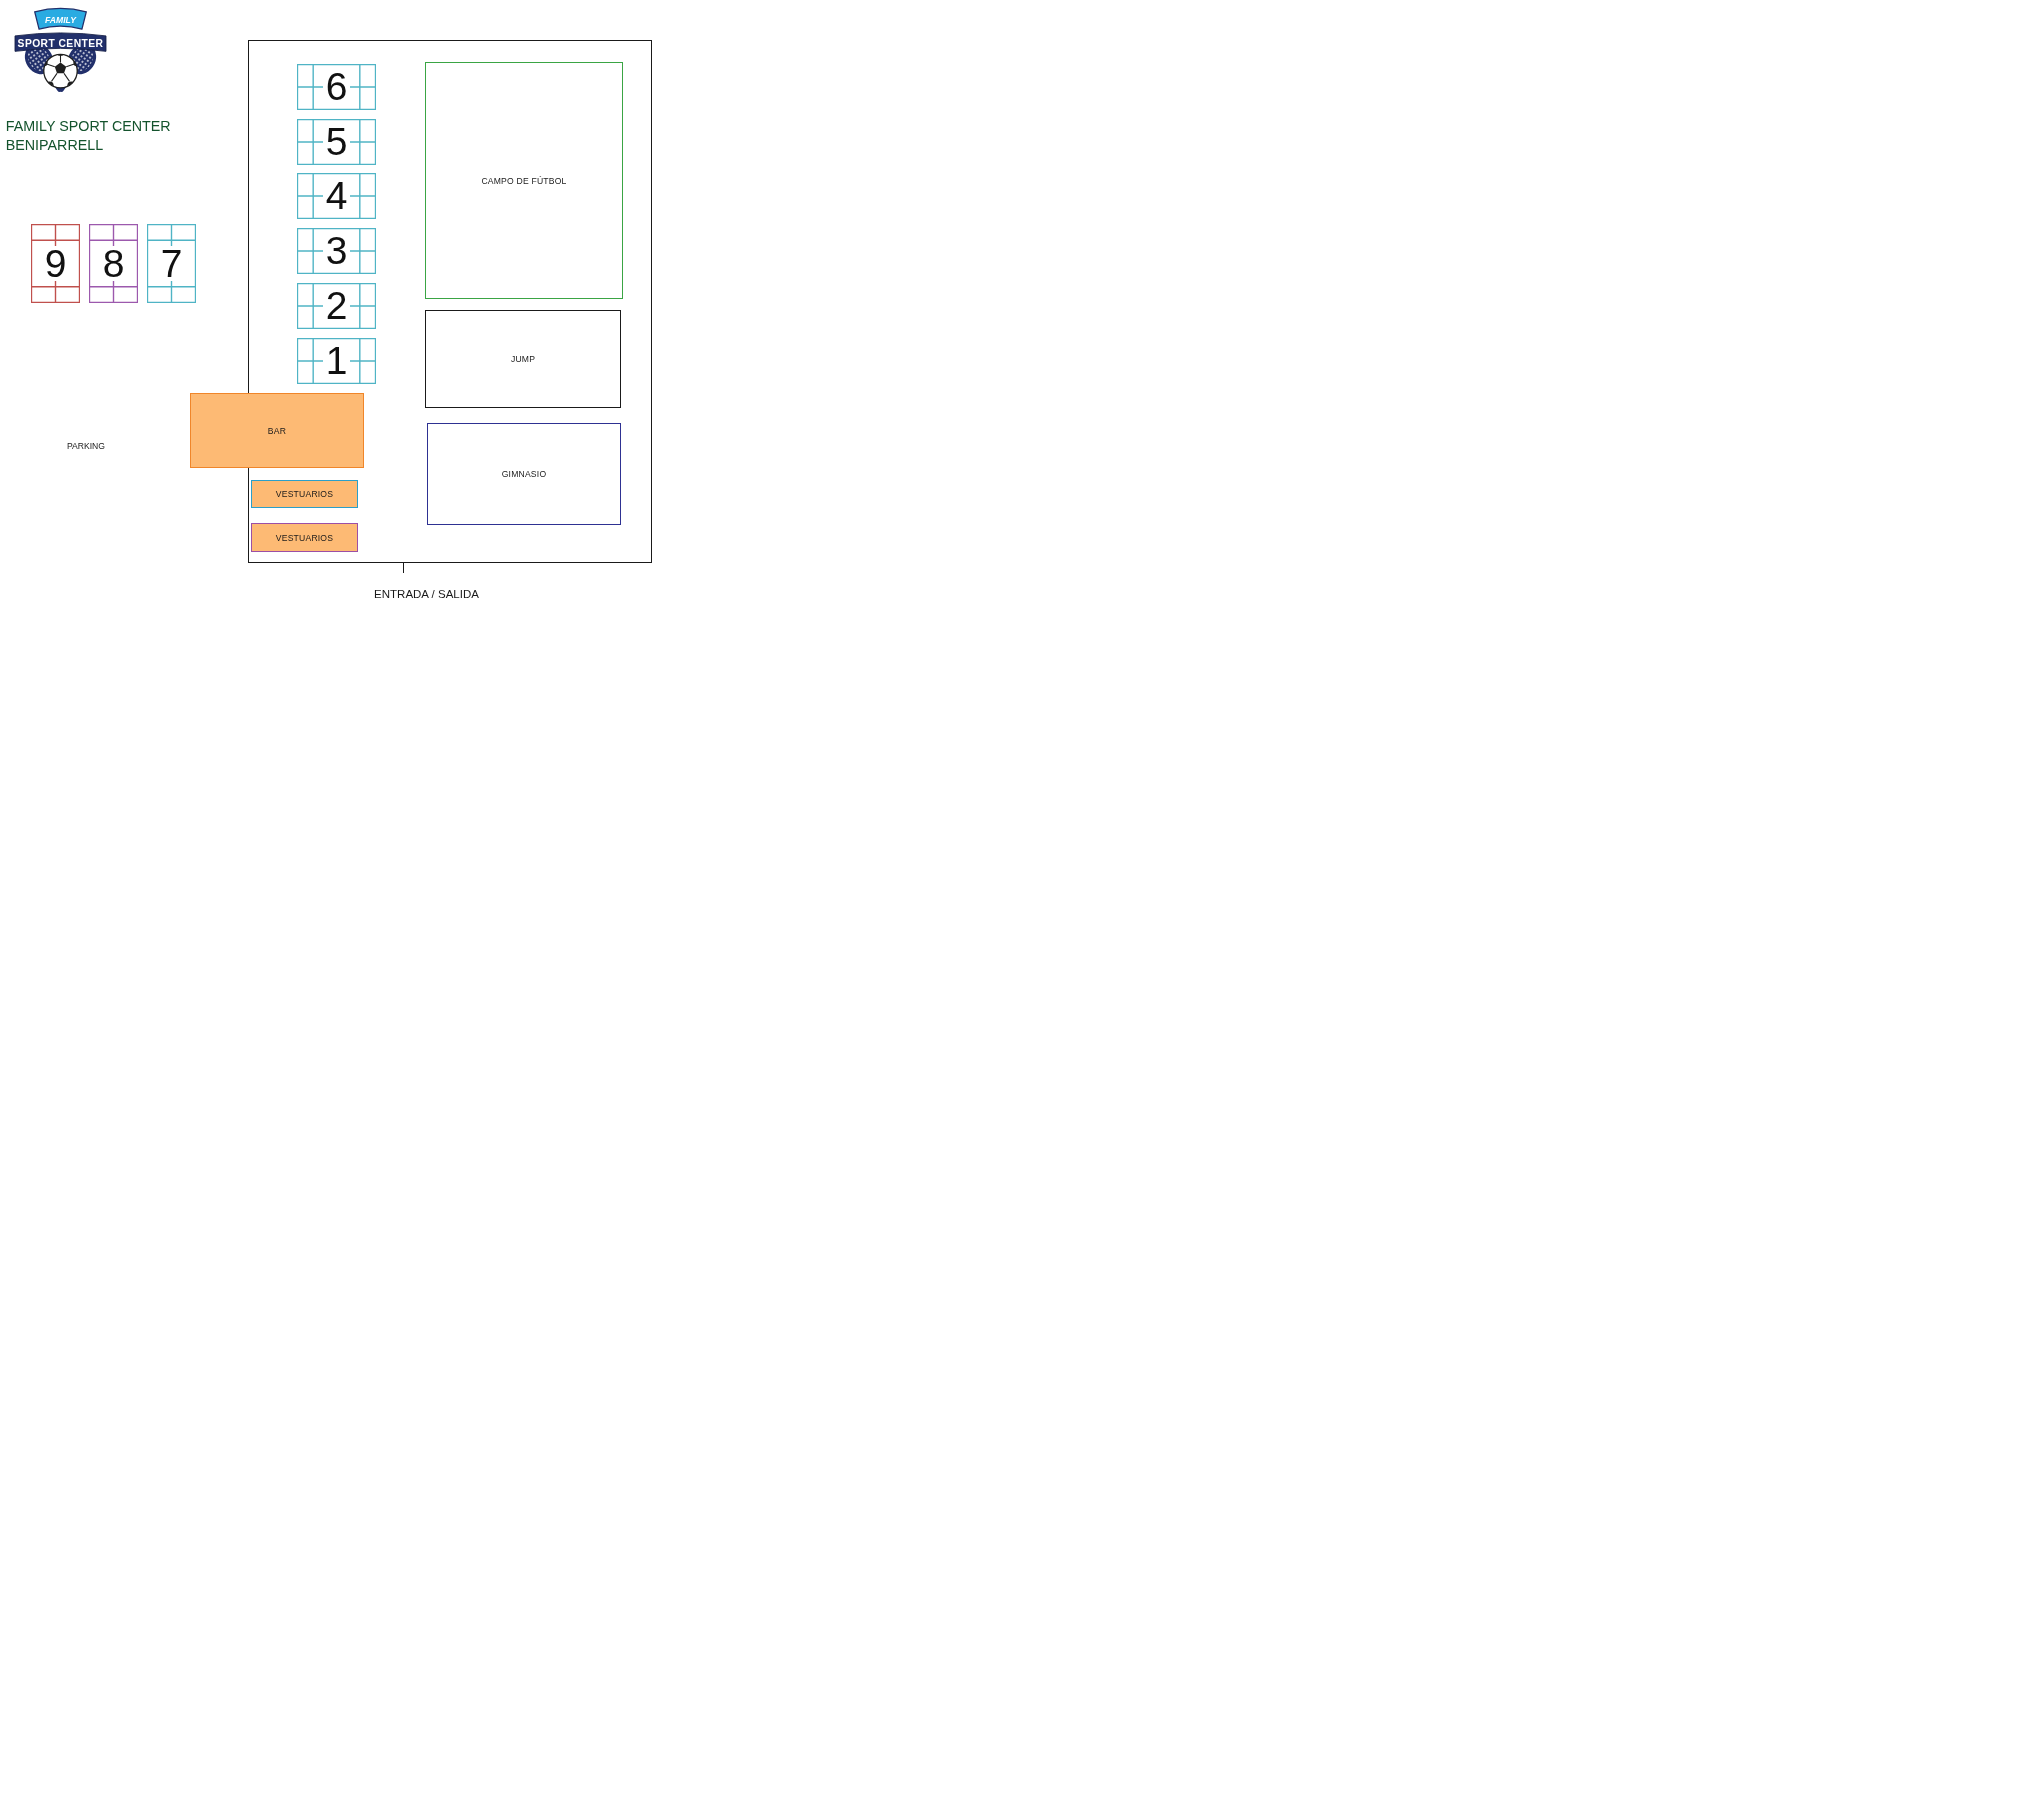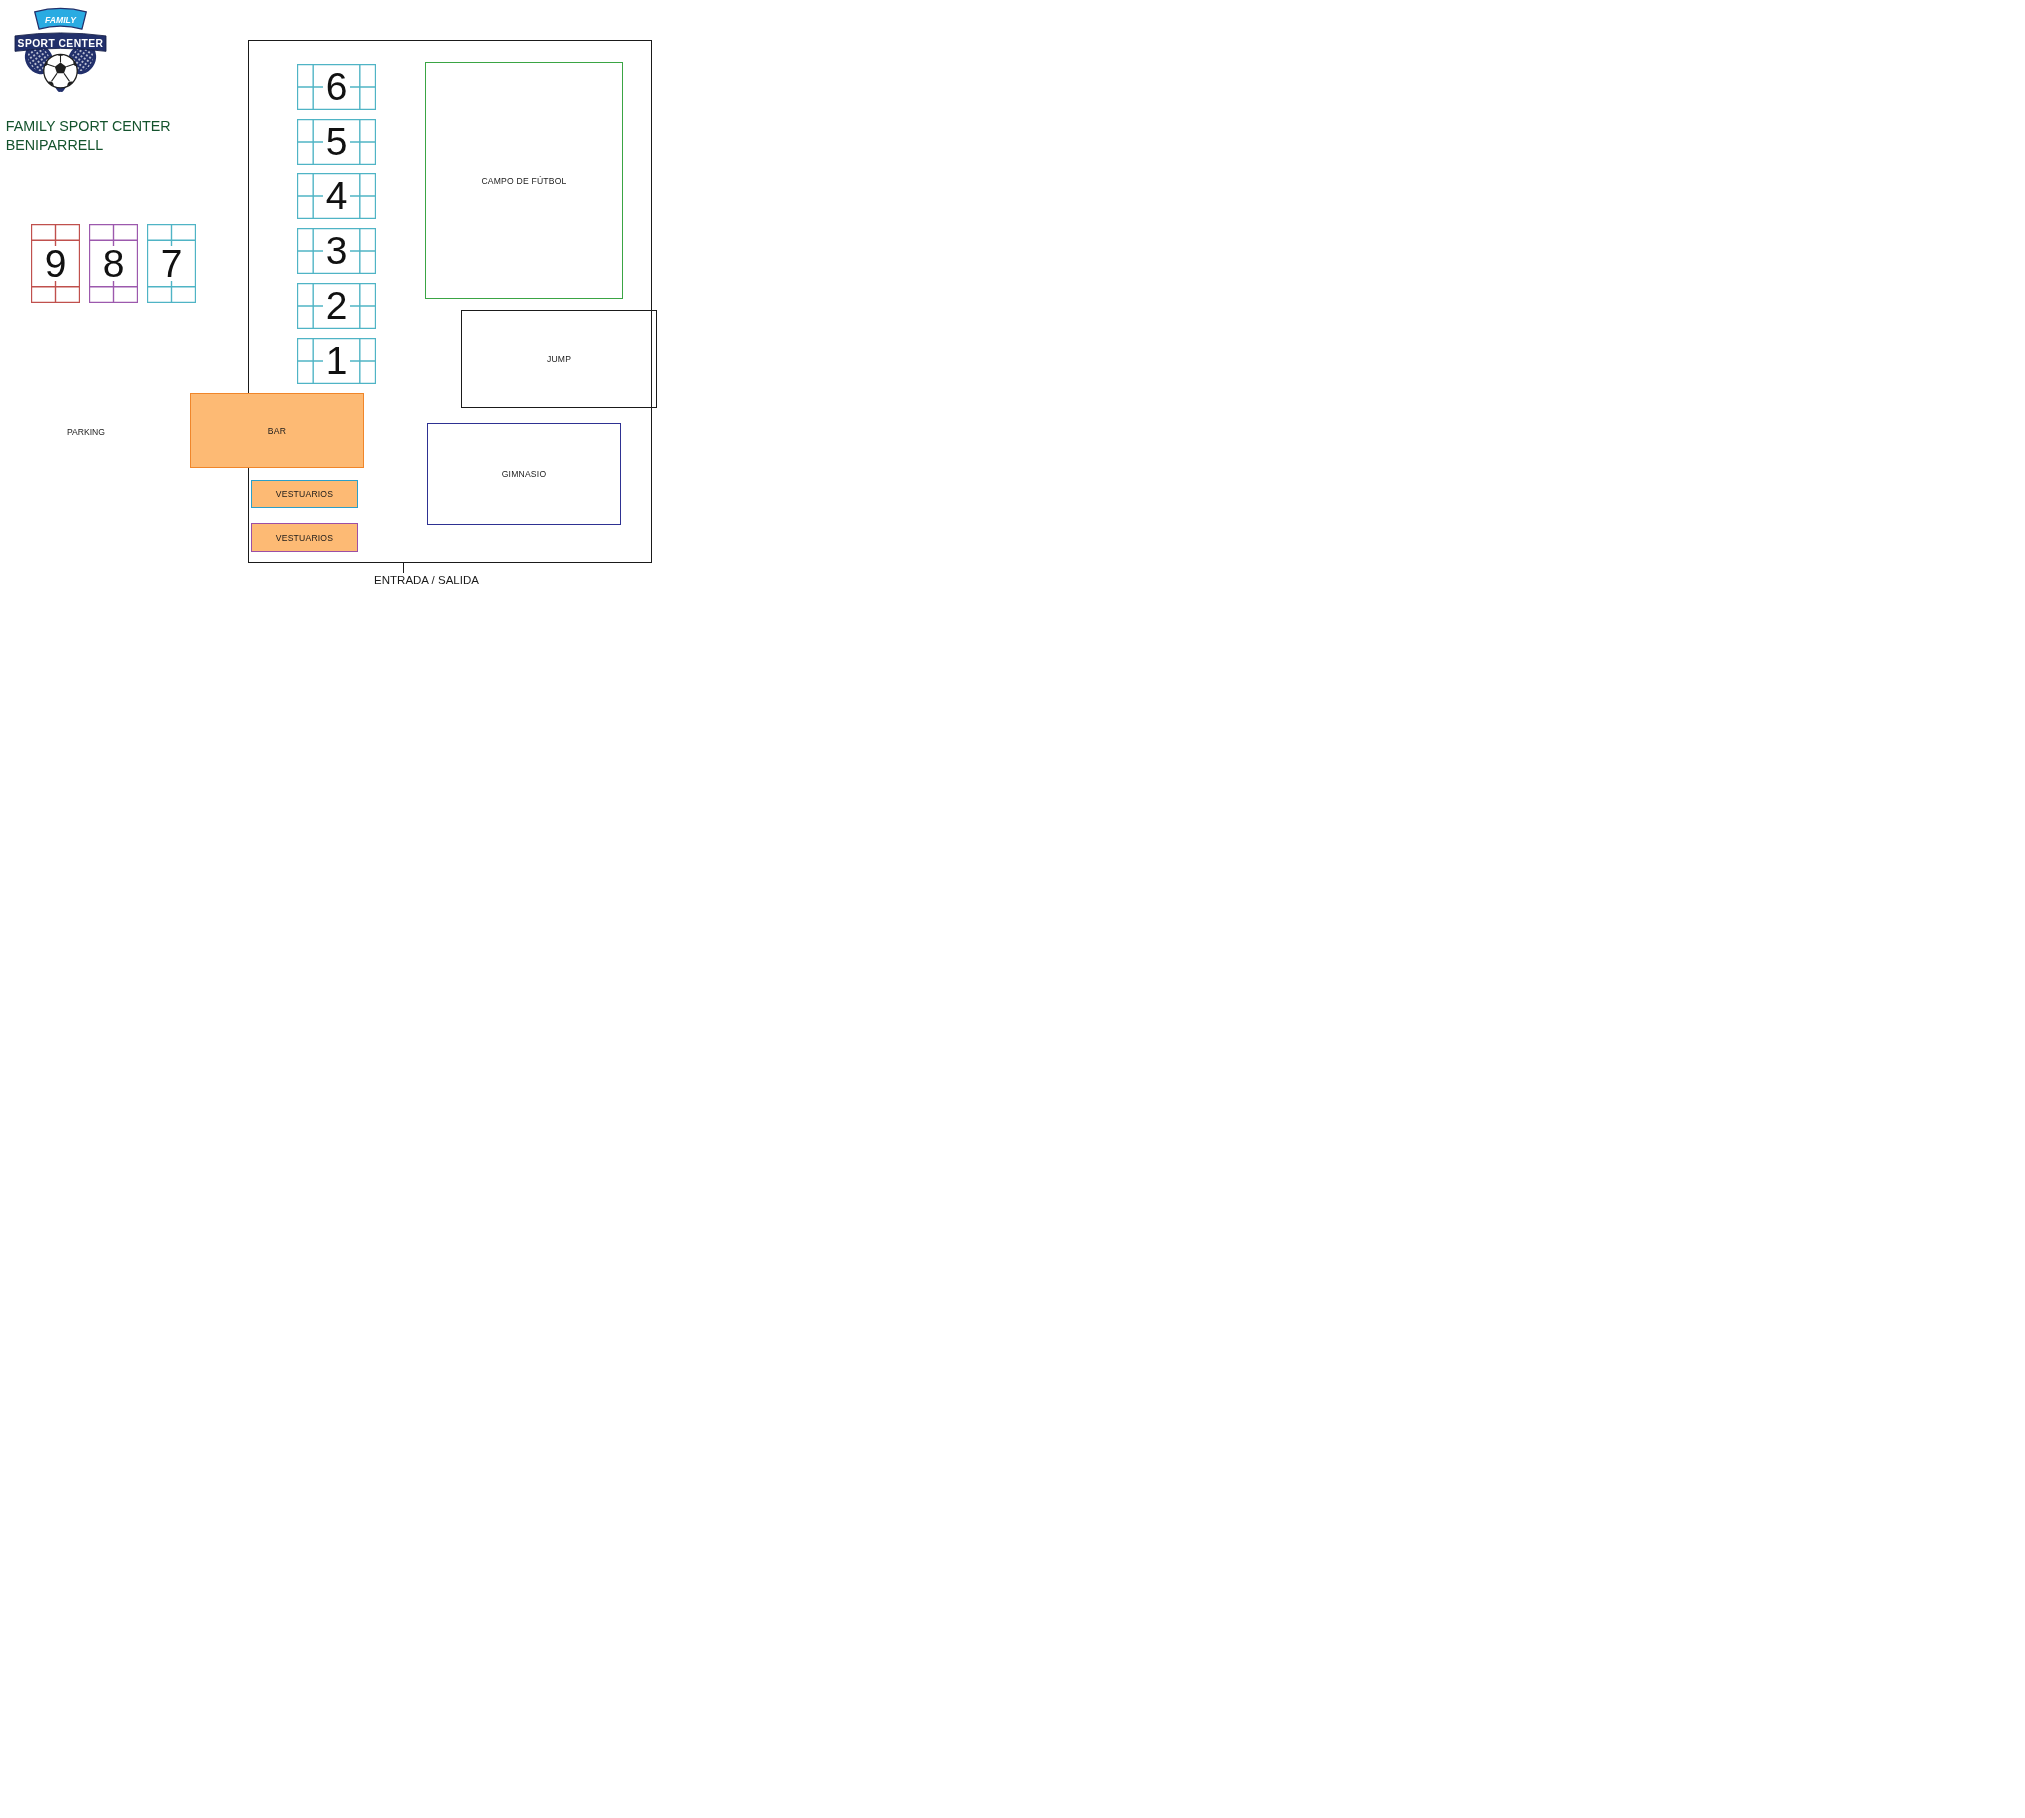--- a/index.html
+++ b/index.html
@@ -86,20 +86,21 @@
   .zone--filled {
     background:#fdba74;
     z-index:3;
   }
   
   .float-label {
     position:absolute;
     font-size:8.6px;
     color:#1a1a1a;
     text-align:center;
+    margin-top:14px;
   }
   .float-label--entrance {
     font-size:11.5px;
   }
 </style>
 </head>
 <body>
 
 <div class="page">
 
@@ -273,21 +274,21 @@
         <line x1="1" y1="48.5" x2="165" y2="48.5" vector-effect="non-scaling-stroke"></line>
       </g>
     </svg>
     <span class="court-number">1</span>
   </div>
 
   <div class="zone" style="left: 425px; top: 62px; width: 198px; height: 237px; border-color: rgb(58, 165, 68); justify-content: center;">
     <span>CAMPO DE FÚTBOL</span>
   </div>
 
-  <div class="zone" style="left: 425px; top: 310px; width: 196px; height: 98px; border-color: rgb(26, 26, 26); margin-left: 36px;">
+  <div class="zone" style="left: 425px; top: 310px; width: 196px; height: 98px; border-color: rgb(26, 26, 26);">
     <span>JUMP</span>
   </div>
 
   <div class="zone" style="left: 427px; top: 423px; width: 194px; height: 102px; border-color: rgb(46, 49, 146);">
     <span>GIMNASIO</span>
   </div>
 
   <div class="zone zone--filled" style="left: 190px; top: 393px; width: 174px; height: 75px; border-color: rgb(240, 134, 42);">
     <span>BAR</span>
   </div>

